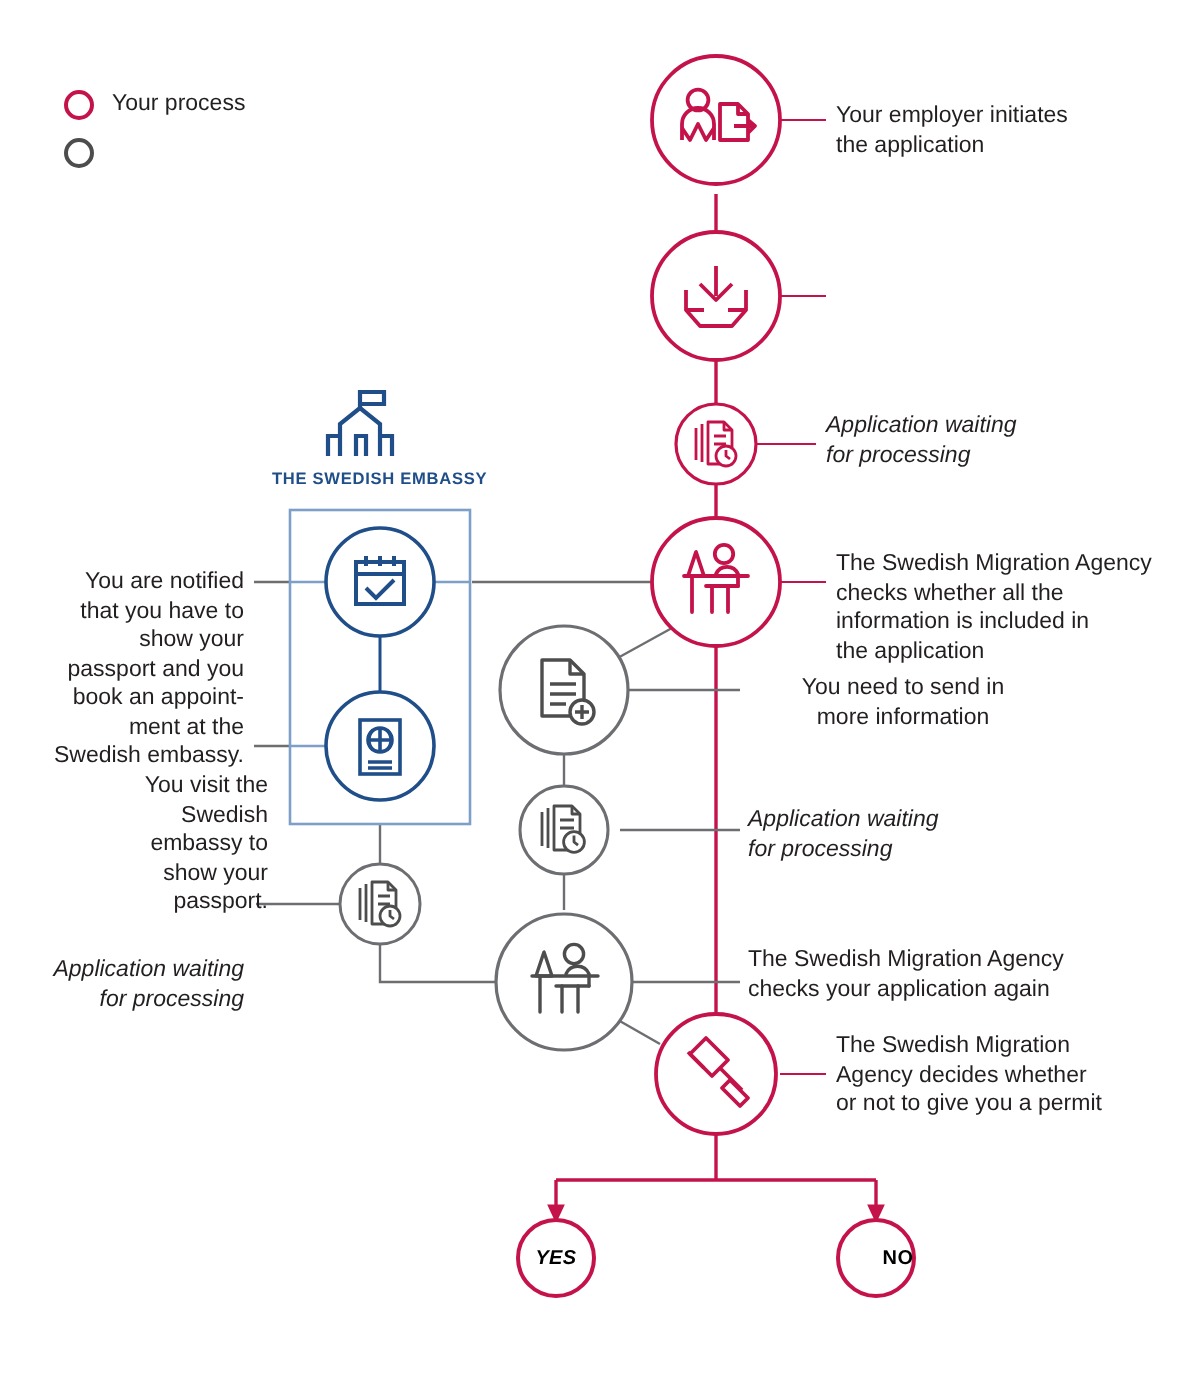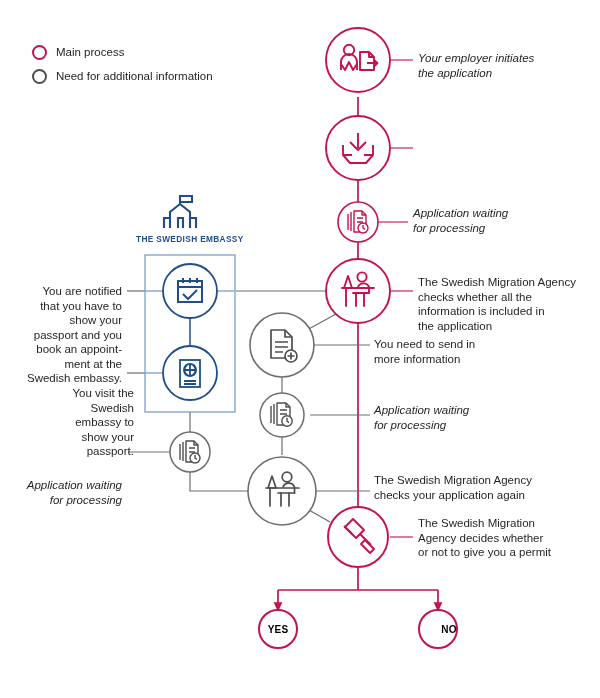--- a/index.html
+++ b/index.html
@@ -295,43 +295,42 @@
     </g>
 
     <g>
       <circle cx="438" cy="629" r="19" fill="#fff" stroke="#c4134a" stroke-width="2"></circle>
     </g>
   </svg>
 
   <div class="legend">
     <div class="legend-row">
       <span class="legend-dot" style="border-color:#c4134a"></span>
-      <span class="legend-label">Main process</span>
+      <span class="legend-label">Your process</span>
     </div>
     <div class="legend-row">
       <span class="legend-dot" style="border-color:#4d4d4d"></span>
-      <span class="legend-label">Need for additional information</span>
     </div>
   </div>
 
   <div class="embassy-title">THE SWEDISH EMBASSY</div>
 
-  <div class="callout" style="left:418px; top:51px; width:160px;font-style:italic;">Your employer initiates
+  <div class="callout" style="left:418px; top:51px; width:160px;">Your employer initiates
 the application</div>
 
 
   <div class="callout italic" style="left:413px; top:206px; width:160px;">Application waiting
 for processing</div>
 
   <div class="callout" style="left:418px; top:275px; width:168px;">The Swedish Migration Agency
 checks whether all the
 information is included in
 the application</div>
 
-  <div class="callout" style="left:374px; top:337px; width:155px;">You need to send in
+  <div class="callout" style="left:374px; top:337px; width:155px;text-align:center;">You need to send in
 more information</div>
 
   <div class="callout italic" style="left:374px; top:403px; width:155px;">Application waiting
 for processing</div>
 
   <div class="callout" style="left:374px; top:473px; width:175px;">The Swedish Migration Agency
 checks your application again</div>
 
   <div class="callout" style="left:418px; top:516px; width:160px;">The Swedish Migration
 Agency decides whether
@@ -347,17 +346,17 @@
 book an appoint-
 ment at the
 Swedish embassy.</div>
 
   <div class="callout right" style="left:32px; top:344px; width:102px;">You visit the
 Swedish
 embassy to
 show your
 passport.</div>
 
-  <div class="yesno-label" style="left:258px; top:624px; width:40px;">YES</div>
+  <div class="yesno-label" style="left:258px; top:624px; width:40px;font-style:italic;">YES</div>
 
   <div class="yesno-label" style="left:418px; top:624px; width:62px;">NO</div>
 
 </div>
 
 </body></html>

